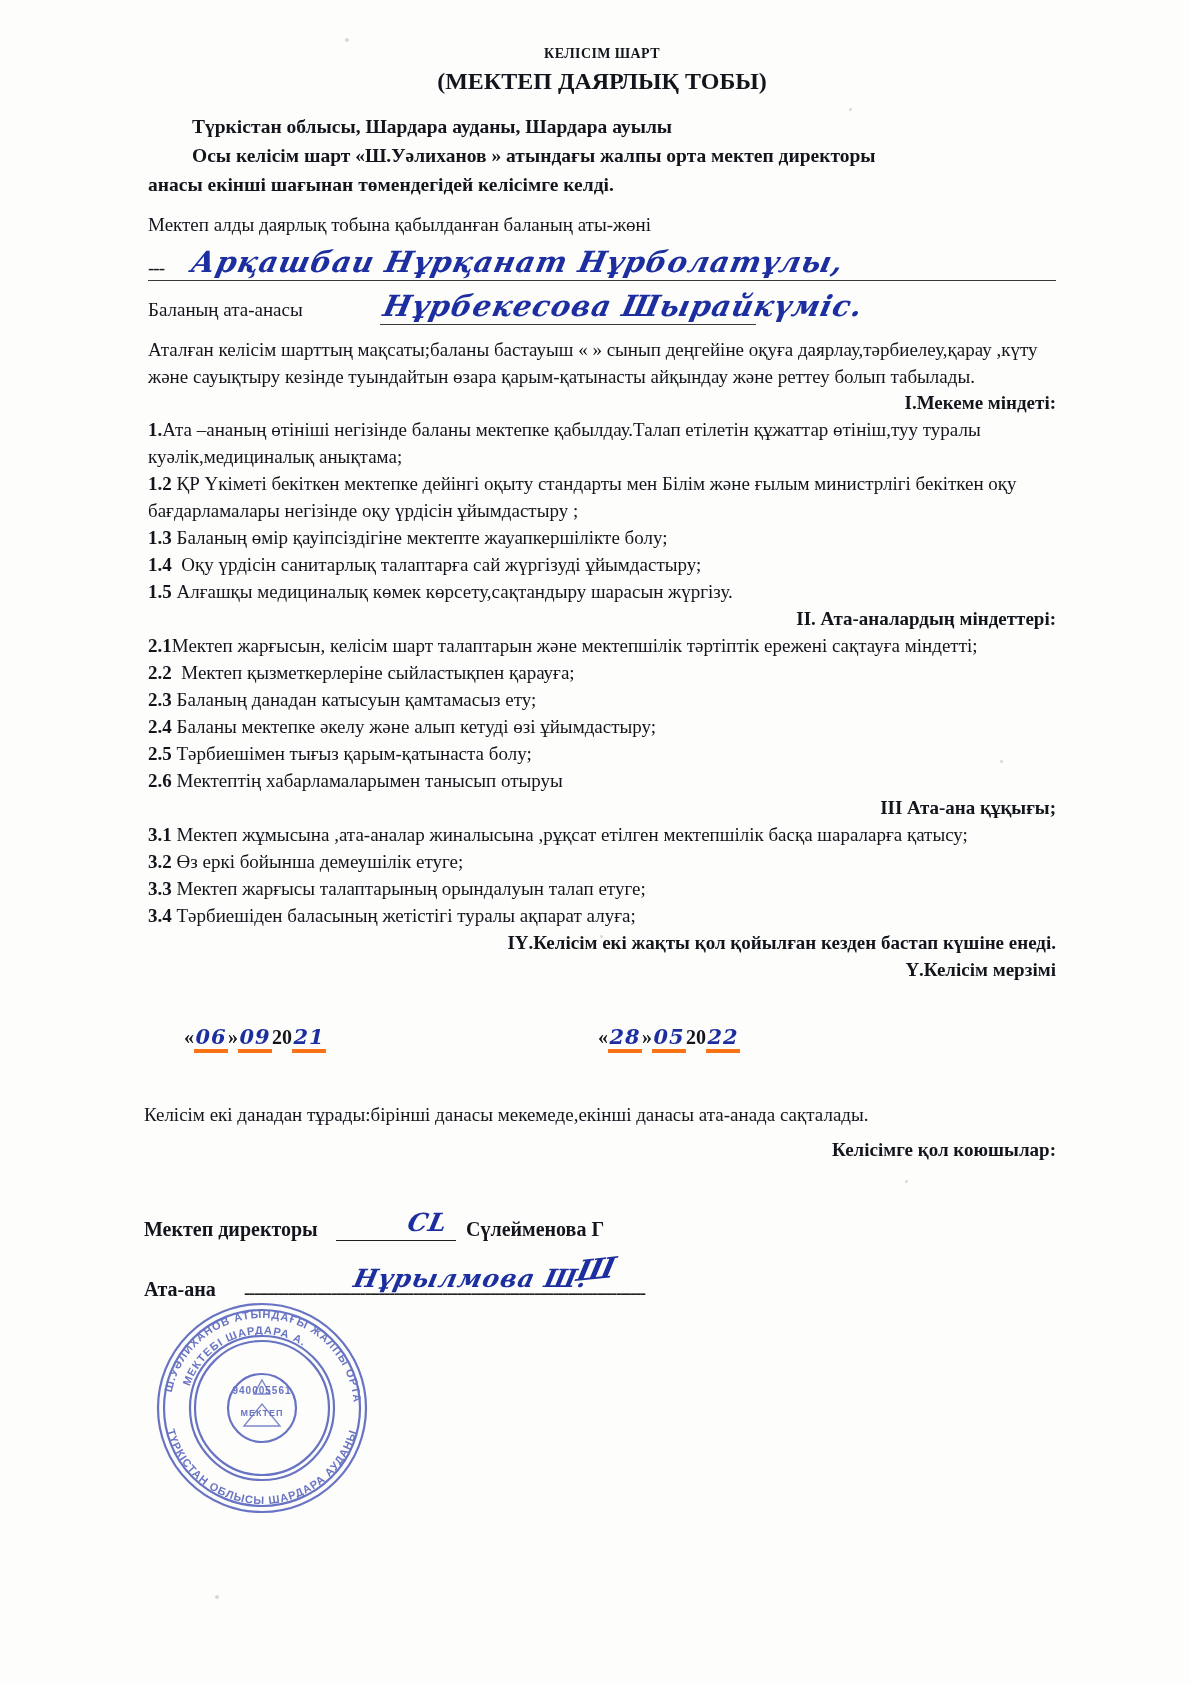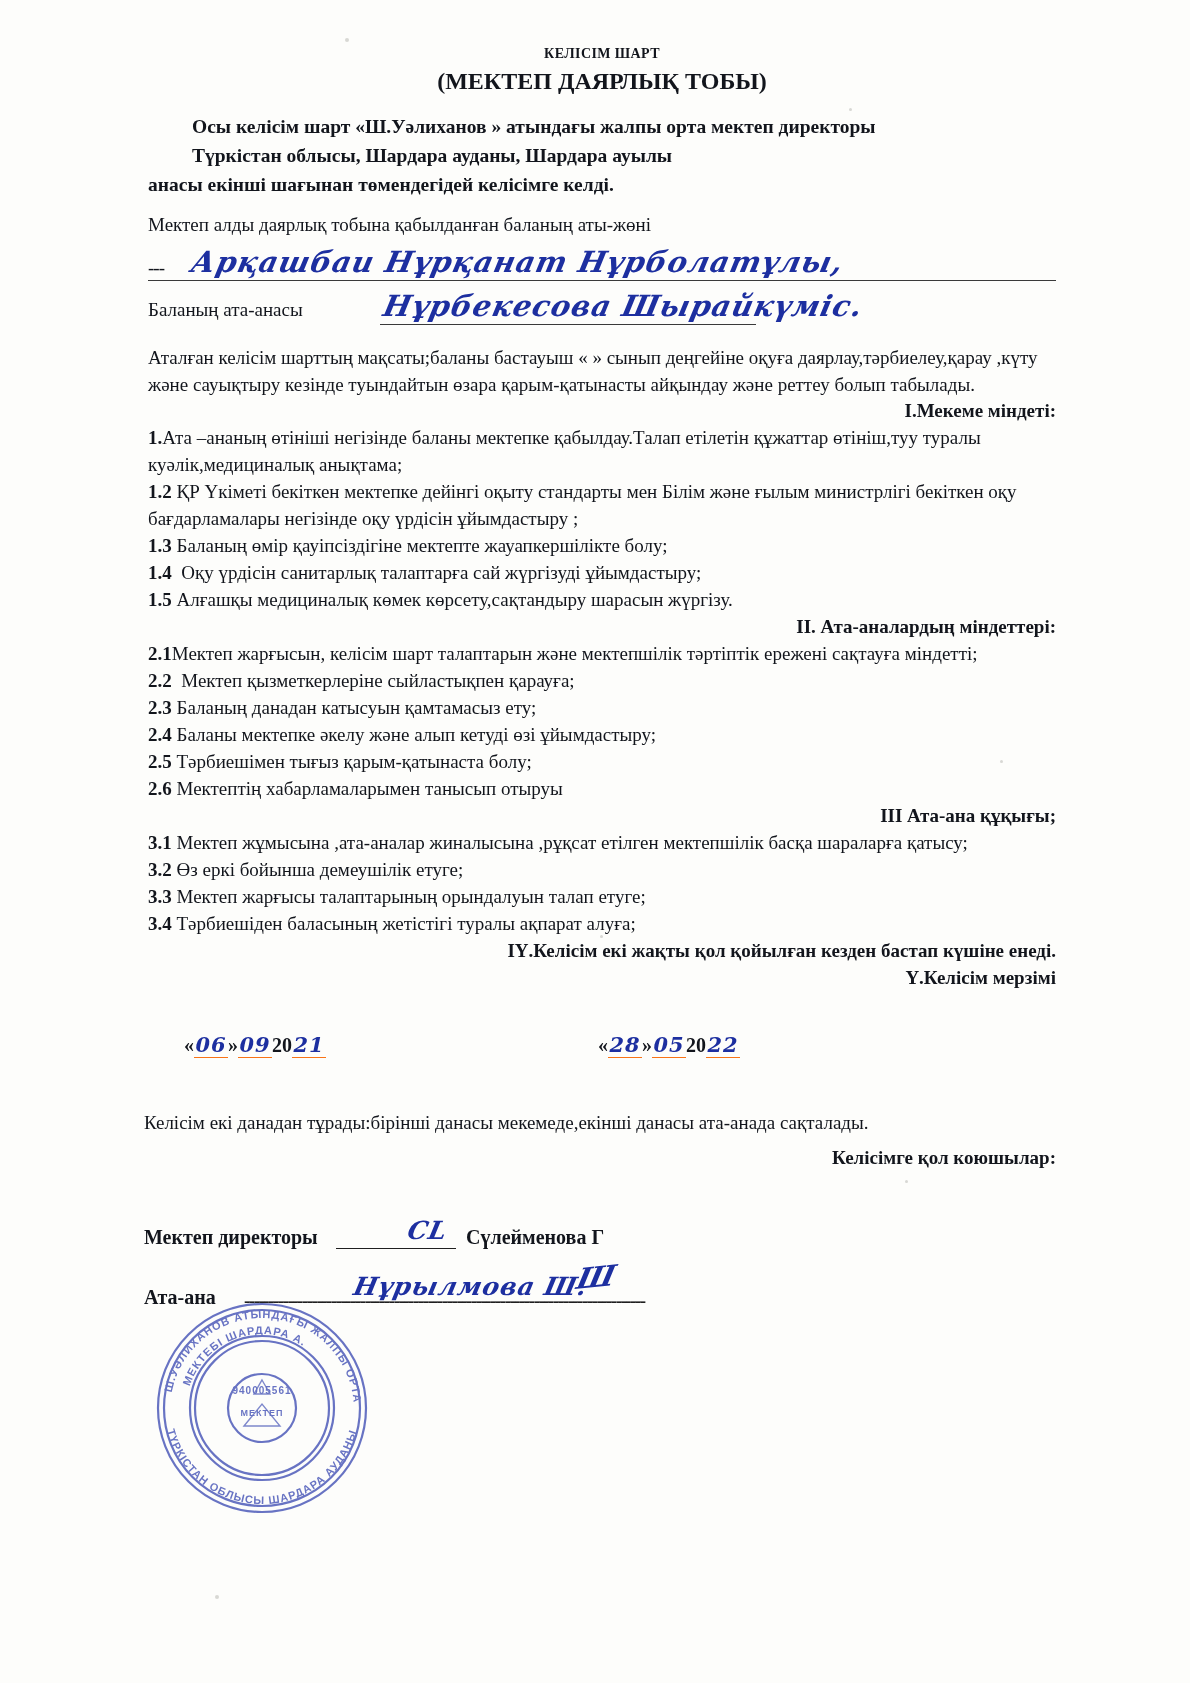--- a/index.html
+++ b/index.html
@@ -114,21 +114,21 @@
     font-size: 20px;
     font-weight: bold;
   }
   .dateblock {
     position: absolute;
     white-space: nowrap;
   }
   .dateblock .q { font-weight: bold; }
   .u {
     display: inline-block;
-    border-bottom: 1px solid #f97316;
+    border-bottom: 4px solid #f97316;
     min-width: 34px;
     text-align: center;
   }
 
   
   .sigrow {
     position: relative;
     height: 54px;
     font-size: 20px;
     font-weight: bold;
@@ -168,40 +168,40 @@
   <div class="speck" style="left:600px;top:935px;width:3px;height:3px;"></div>
   <div class="speck" style="left:905px;top:1180px;width:3px;height:3px;"></div>
   <div class="speck" style="left:215px;top:1595px;width:4px;height:4px;"></div>
 
   <div class="content">
 
     <div class="title">КЕЛІСІМ ШАРТ</div>
     <div class="subtitle">(МЕКТЕП ДАЯРЛЫҚ ТОБЫ)</div>
 
     <div class="hdr" style="margin-top:18px;">
+      <span class="ind" style="padding-left:44px;">Түркістан  облысы, Шардара  ауданы, Шардара  ауылы</span>
       <span class="ind" style="padding-left:44px;">Осы келісім шарт  «Ш.Уәлиханов » атындағы  жалпы орта  мектеп  директоры</span>
-      <span class="ind" style="padding-left:44px;">Түркістан  облысы, Шардара  ауданы, Шардара  ауылы</span>
       <span class="ind">анасы екінші шағынан төмендегідей келісімге келді.</span>
     </div>
 
     <p class="body" style="margin-top:12px;">Мектеп алды даярлық тобына қабылданған баланың аты-жөні</p>
 
     <div class="namerow">
       <span class="dashes" style="position:absolute;left:0;bottom:6px;">---</span>
       <span class="hand hand-lg" style="left:44px;">Арқашбаи  Нұрқанат  Нұрболатұлы,</span>
       <div class="underline"></div>
     </div>
 
     <div class="namerow" style="height:42px;">
       <span style="position:absolute;left:0;bottom:8px;font-size:19px;">Баланың  ата-анасы</span>
       <span class="hand hand-lg" style="left:236px;">Нұрбекесова  Шырайкүміс.</span>
       <div class="underline" style="left:232px;right:300px;"></div>
     </div>
 
-    <p class="body" style="margin-top:16px;">
+    <p class="body" style="margin-top:8px;">
       <span>Аталған келісім шарттың мақсаты;баланы бастауыш  «  » сынып  деңгейіне оқуға даярлау,тәрбиелеу,қарау ,күту және сауықтыру кезінде туындайтын өзара қарым-қатынасты айқындау және реттеу болып табылады.</span>
     </p>
 
     <p class="body b spaced">I.Мекеме міндеті:</p>
     <p class="body"><span class="b">1.</span><span>Ата –ананың өтініші негізінде баланы  мектепке қабылдау.Талап етілетін құжаттар өтініш,туу туралы куәлік,медициналық анықтама;</span></p>
     <p class="body spaced"><span class="b">1.2</span> <span>ҚР Үкіметі бекіткен мектепке дейінгі оқыту стандарты мен Білім және ғылым министрлігі бекіткен  оқу бағдарламалары негізінде оқу үрдісін ұйымдастыру ;</span></p>
     <p class="body spaced"><span class="b">1.3</span> <span>Баланың өмір қауіпсіздігіне мектепте жауапкершілікте болу;</span></p>
     <p class="body spaced"><span class="b">1.4</span>&nbsp; <span>Оқу үрдісін санитарлық талаптарға сай жүргізуді ұйымдастыру;</span></p>
     <p class="body spaced"><span class="b">1.5</span> <span>Алғашқы медициналық көмек көрсету,сақтандыру шарасын жүргізу.</span></p>
 

